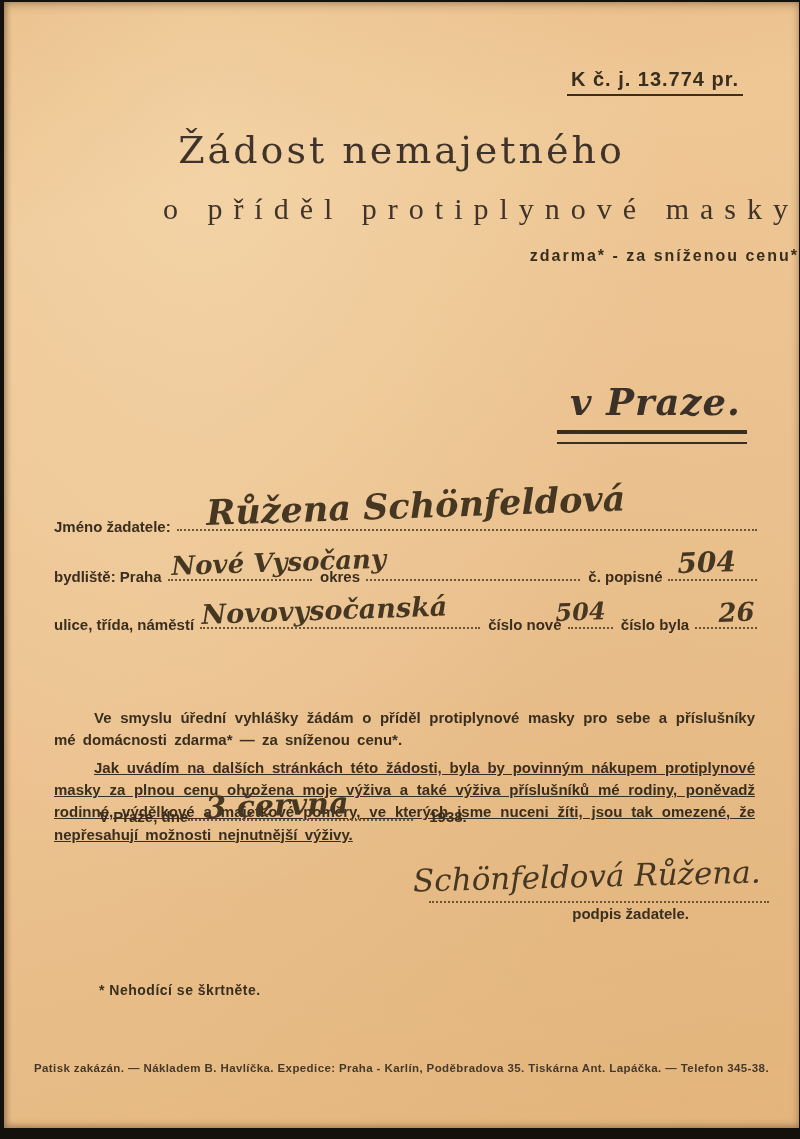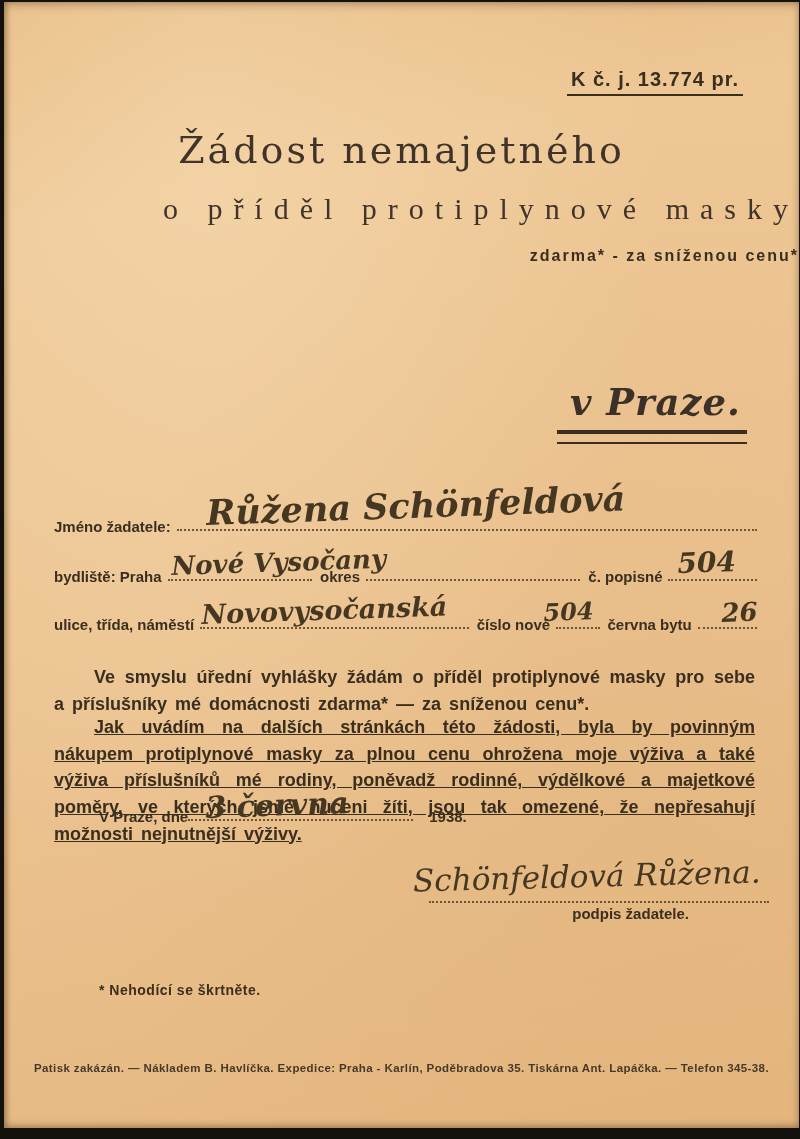--- a/index.html
+++ b/index.html
@@ -98,26 +98,27 @@
     color:#453722;
     white-space:nowrap;
     position:absolute;
     transform:rotate(-2deg);
     transform-origin:left bottom;
   }
 
   
   .para{
     left:50px; right:44px;
-    font-size:18px; font-weight:bold;
+    font-size:15px; font-weight:bold;
     text-align:justify;
     text-indent:40px;
     line-height:1.48;
     word-spacing:3px;
     color:#3a2e1f;
+    margin-top:43px;
   }
 
   
   .daterow{
     left:95px; top:806px; width:420px;
     display:flex; align-items:flex-end;
     font-size:15px; font-weight:bold; white-space:nowrap;
   }
 
   
@@ -191,21 +192,21 @@
 
   <div class="abs formrow" style="top:614px;">
     <span class="lbl">ulice, třída, náměstí</span>
     <span class="dotline" style="flex:3.4;">
       <span class="hand" style="left:2px; bottom:-3px; font-size:27px;">Novovysočanská</span>
     </span>
     <span class="lbl" style="padding-left:8px;">číslo nové</span>
     <span class="dotline" style="flex:0.55;">
       <span class="hand" style="left:-12px; bottom:0; font-size:24px; font-weight:bold;">504</span>
     </span>
-    <span class="lbl" style="padding-left:8px;">června bytu</span>
+    <span class="lbl" style="padding-left:8px;">číslo byla</span>
     <span class="dotline" style="flex:0.75;">
       <span class="hand" style="left:24px; bottom:-1px; font-size:26px; font-weight:bold;">26</span>
     </span>
   </div>
 
   <div class="abs para" style="top:662px;">Ve smyslu úřední vyhlášky žádám o příděl protiplynové masky pro sebe a příslušníky mé domácnosti zdarma* — za sníženou cenu*.</div>
   <div class="abs para" style="top:712px;text-decoration:underline;">Jak uvádím na dalších stránkách této žádosti, byla by povinným nákupem protiplynové masky za plnou cenu ohrožena moje výživa a také výživa příslušníků mé rodiny, poněvadž rodinné, výdělkové a majetkové poměry, ve kterých jsme nuceni žíti, jsou tak omezené, že nepřesahují možnosti nejnutnější výživy.</div>
 
   <div class="abs daterow">
     <span class="lbl">V Praze, dne</span>

